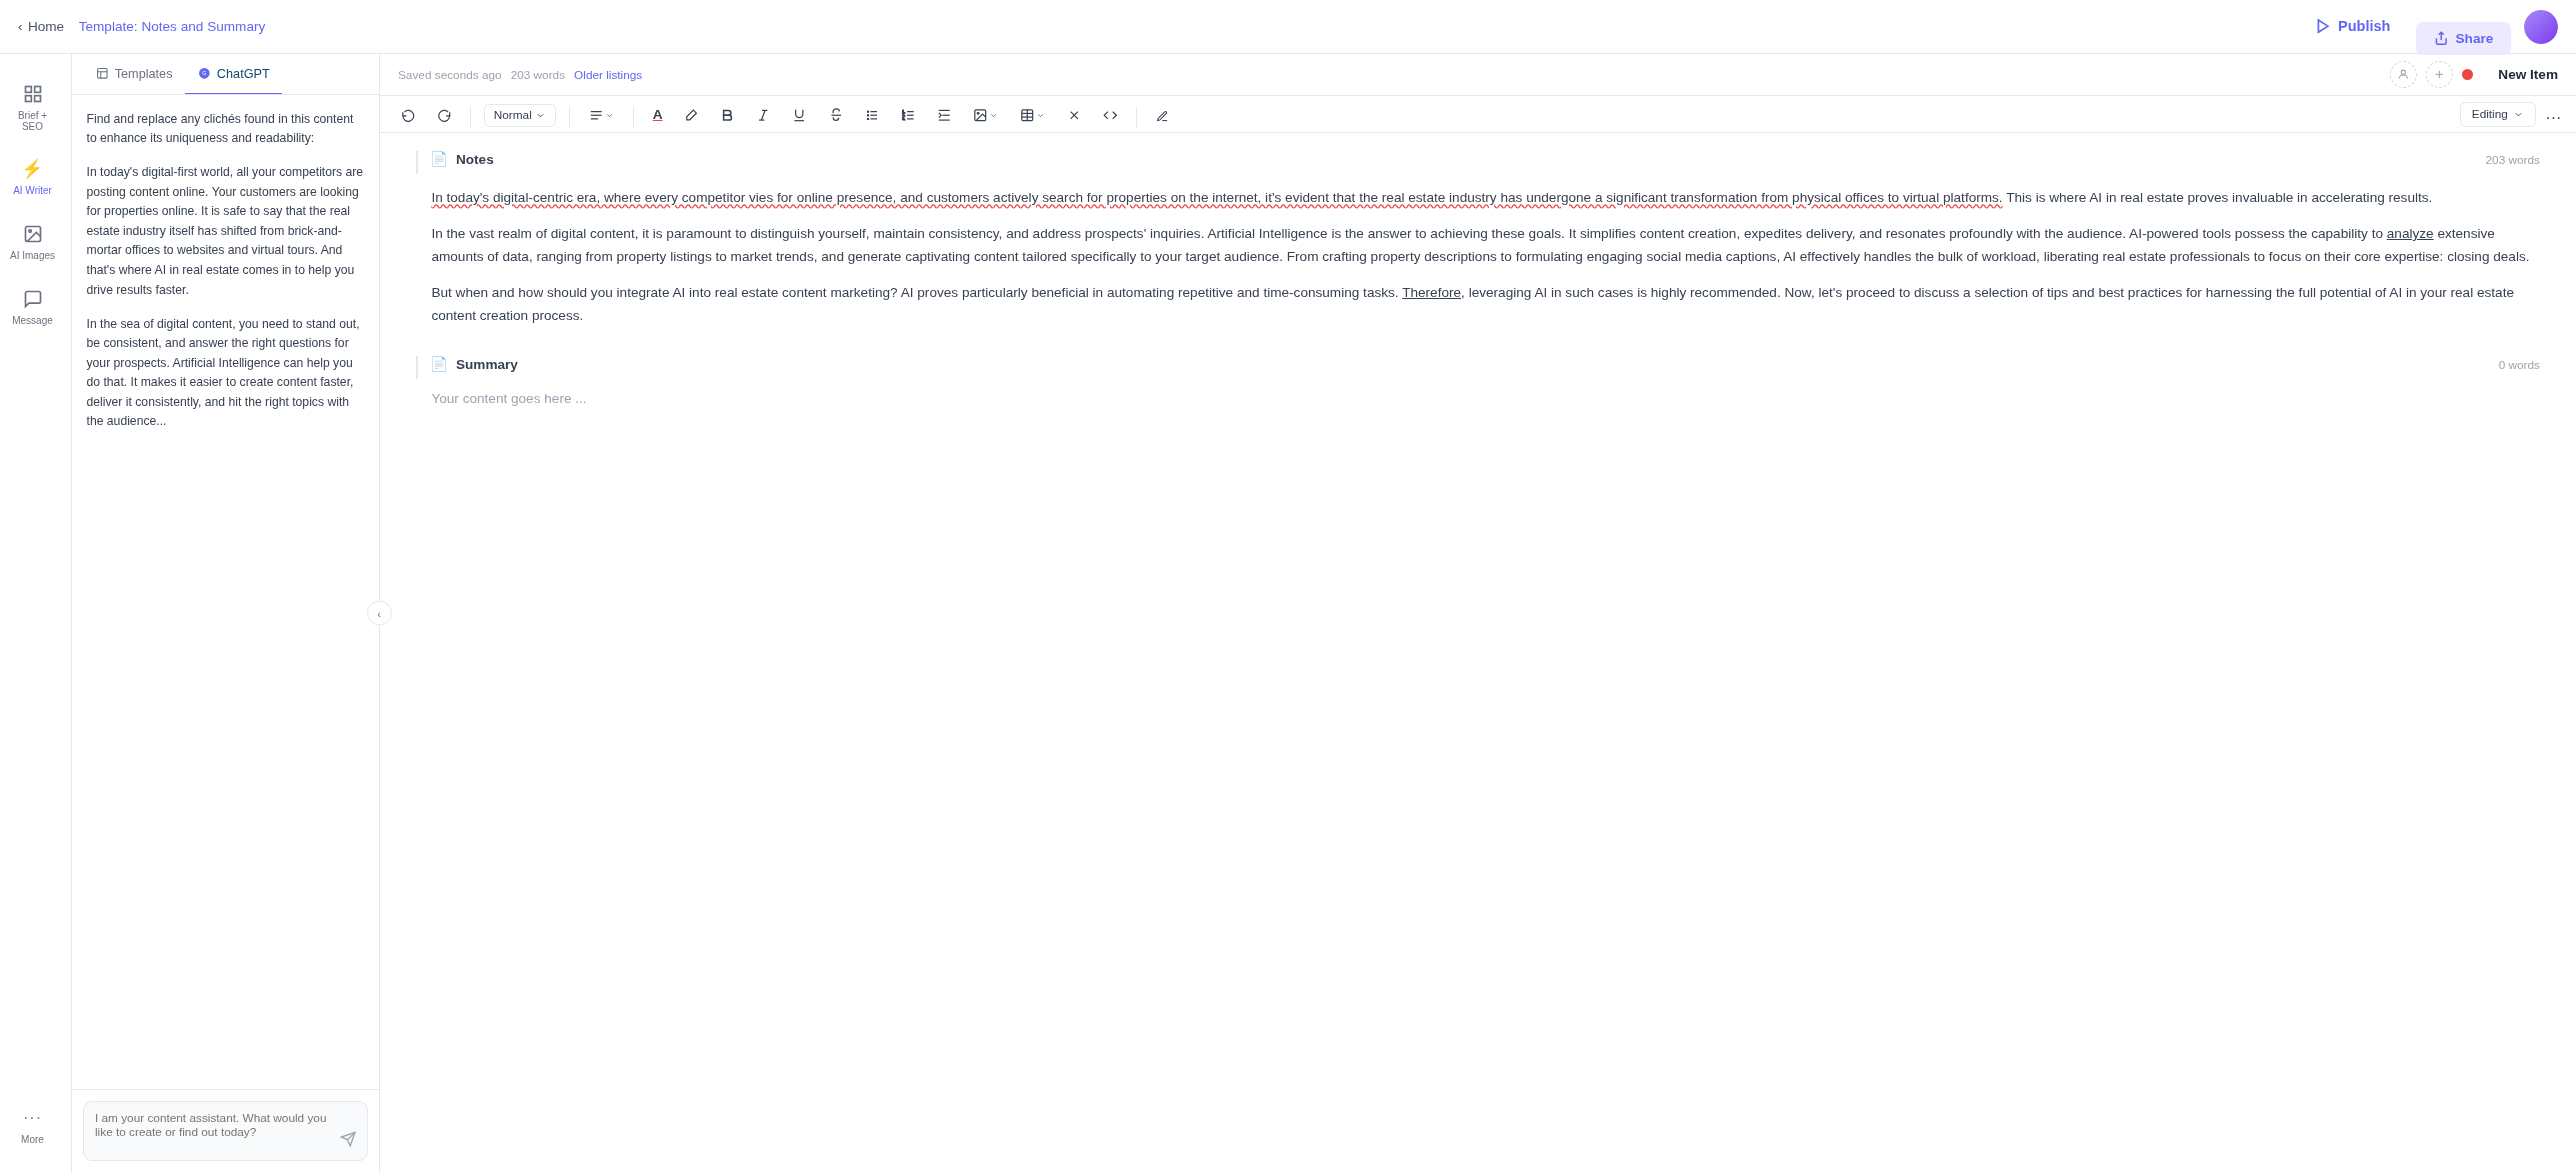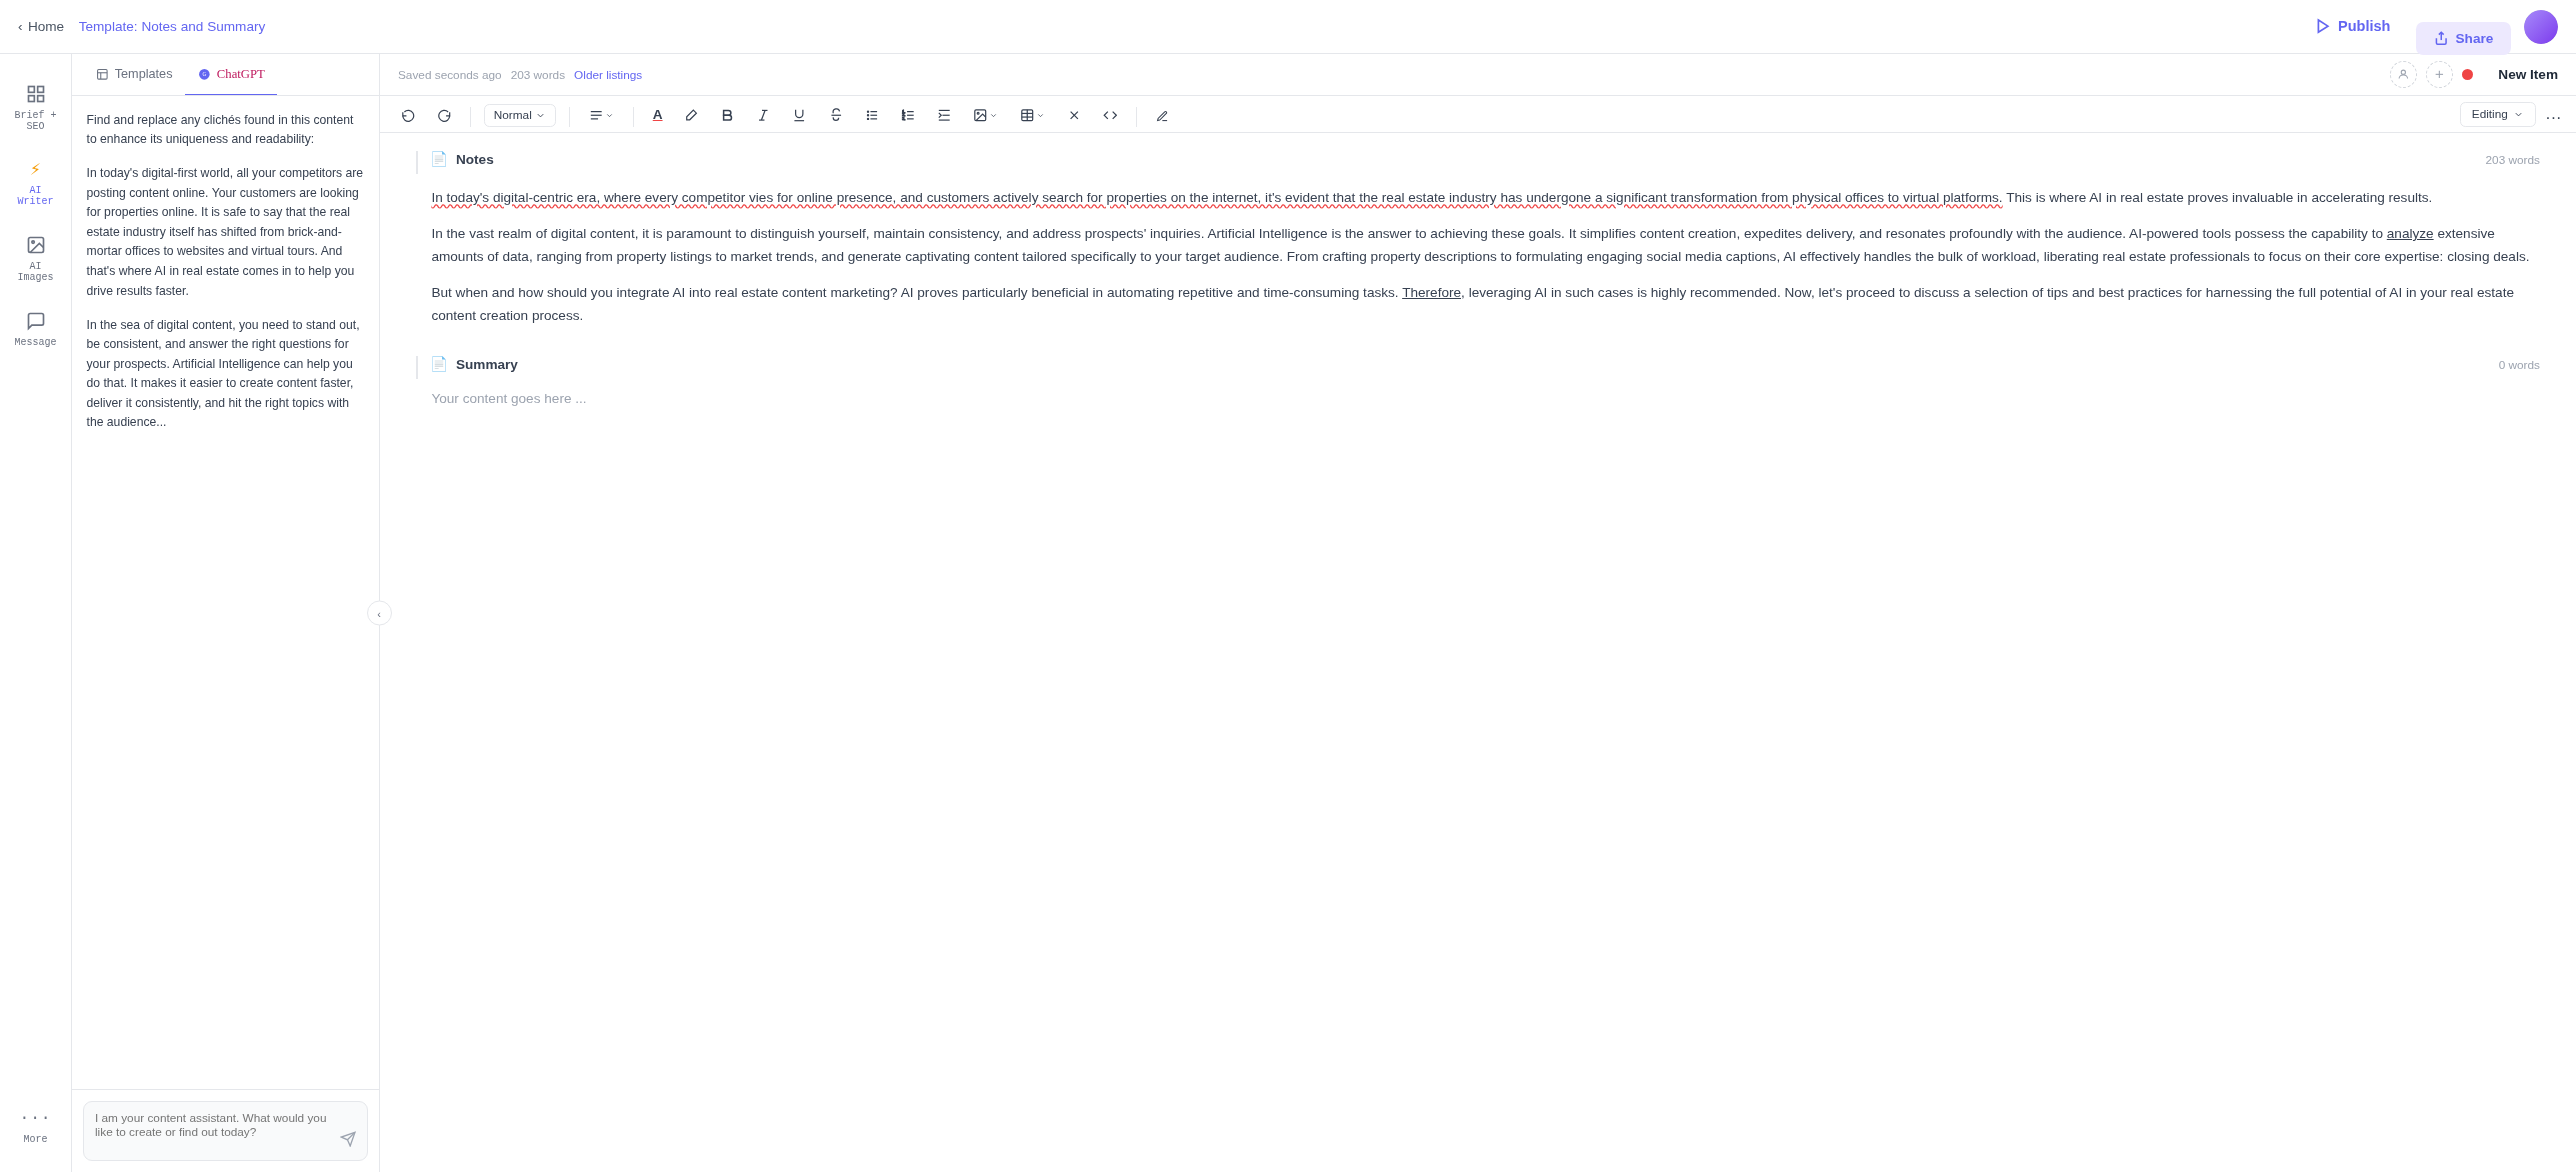--- a/index.html
+++ b/index.html
@@ -82,24 +82,22 @@
       height: calc(100vh - 54px);
     }
 
     
     .icon-sidebar {
       width: 72px;
       background: #fff;
       border-right: 0.9px solid #e5e7eb;
       display: flex;
       flex-direction: column;
-      align-items: center;
       padding-top: 18px;
       gap: 7.2px;
-      font-family: Liberation Mono, monospace;
     }
     .icon-sidebar-item {
       display: flex;
       flex-direction: column;
       align-items: center;
       gap: 3.6px;
       padding: 9px 7.2px;
       border-radius: 7.2px;
       cursor: pointer;
       width: 65px;
@@ -138,23 +136,22 @@
       align-items: center;
       gap: 6.3px;
       padding: 12.7px 12.7px;
       font-size: 12.7px;
       font-weight: 500;
       color: #6b7280;
       cursor: pointer;
       border-bottom: 1.8px solid transparent;
     }
     .panel-tab.active {
-      color: #be185d;
+      color: #0c4a6e;
       border-bottom: 1.8px solid #6366f1;
-      font-family: Liberation Serif, serif;
     }
     .panel-content {
       padding: 14.5px;
       flex: 1;
       overflow-y: auto;
     }
     .panel-text {
       font-size: 12.2px;
       color: #374151;
       line-height: 1.6;

